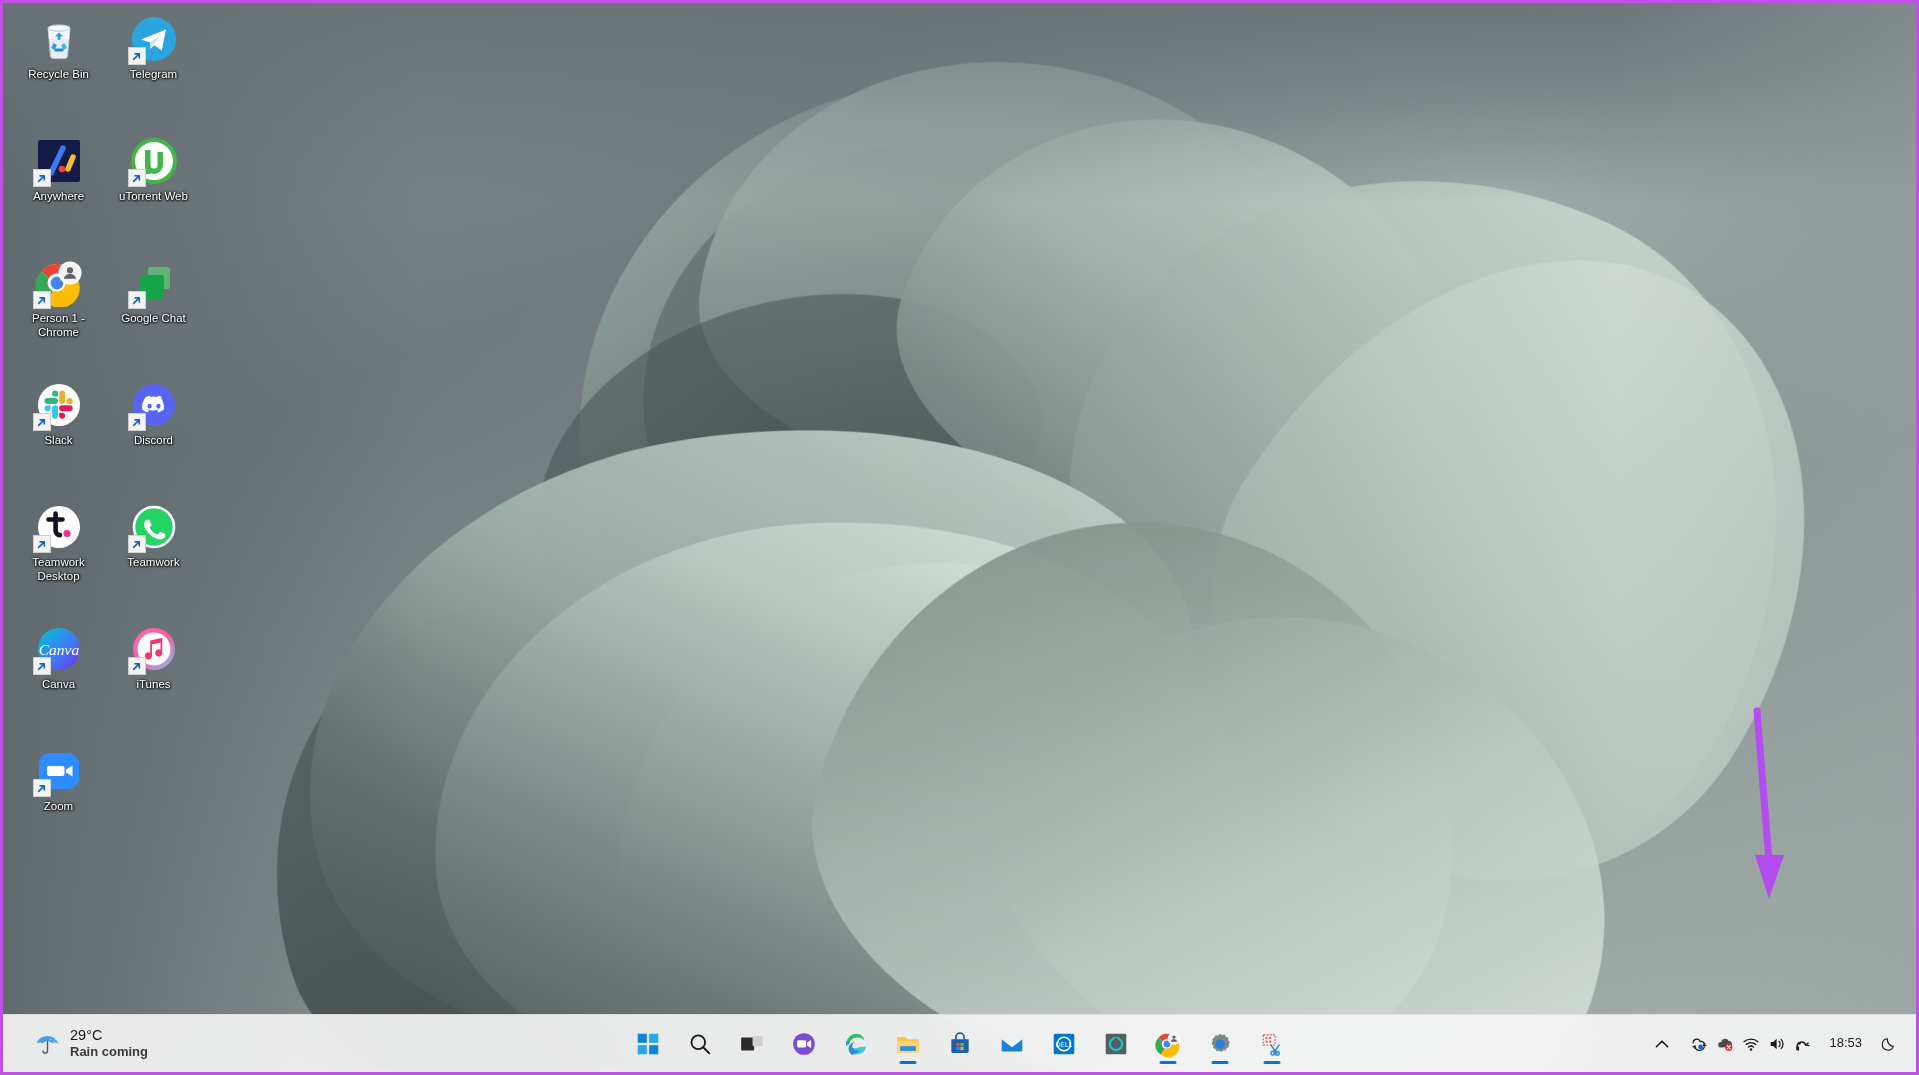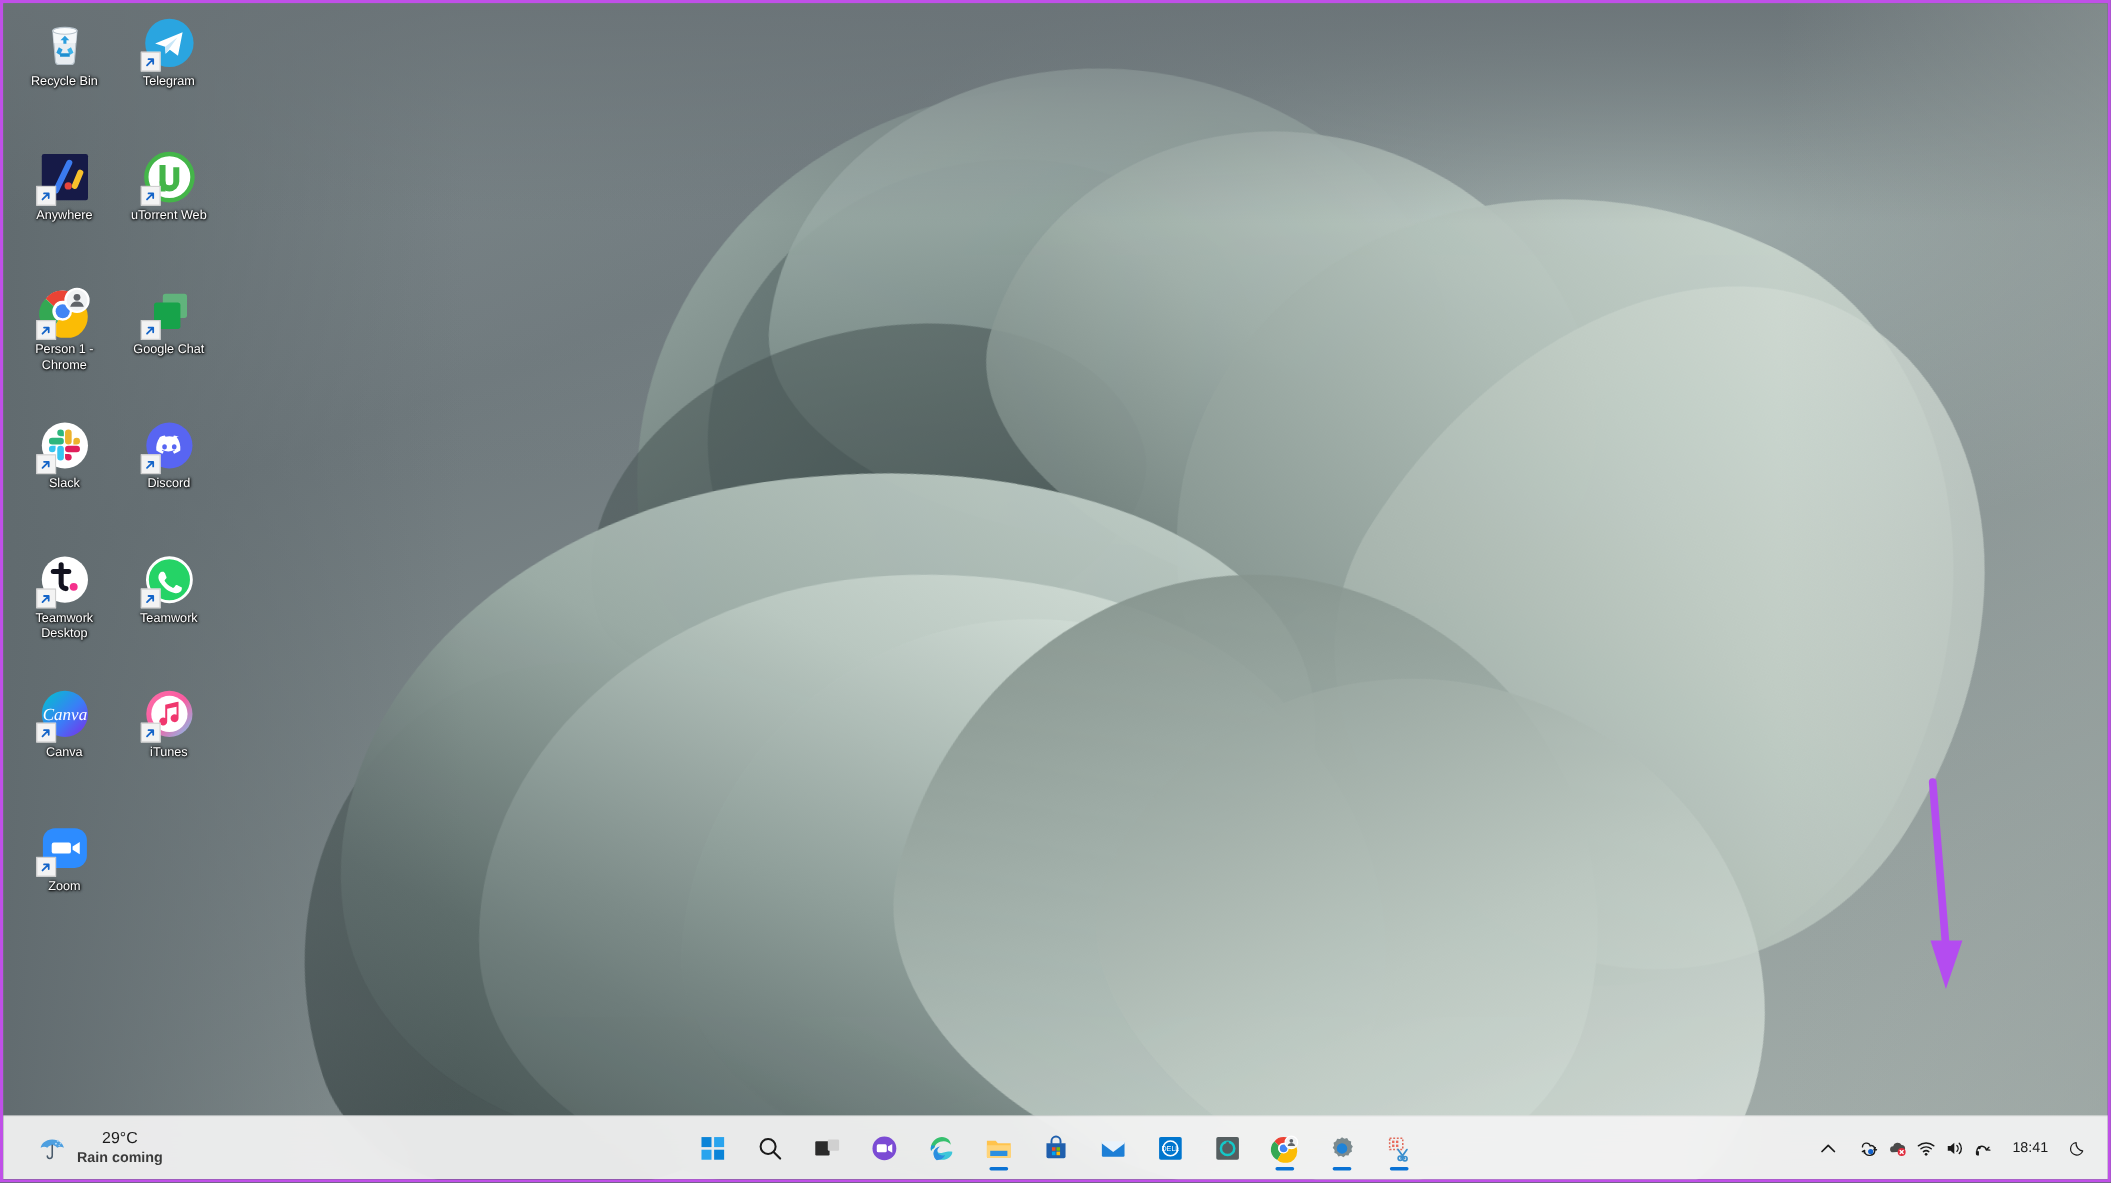--- a/index.html
+++ b/index.html
@@ -117,21 +117,21 @@
   
   #taskbar {
     position:absolute; left:0; bottom:0; width:100%; height:58px;
     background:rgba(243,243,243,.93);
     backdrop-filter:blur(24px);
     border-top:1px solid rgba(0,0,0,.06);
     display:flex; align-items:center; z-index:10;
   }
   #weather-widget {
     display:flex; align-items:center; gap:9px;
-    margin-left:22px; padding:5px 9px; border-radius:5px;text-align:center;
+    margin-left:22px; padding:5px 9px; border-radius:5px;
   }
   .weather-text { line-height:1.22; }
   .weather-temp { font-size:14.5px; color:#1a1a1a; }
   .weather-cond { font-size:13px; color:#3b3b3b;font-weight:bold; }
 
   #taskbar-center {
     position:absolute; left:50%; transform:translateX(-50%);
     display:flex; align-items:center; gap:8px;
   }
   .tb-btn {
@@ -618,21 +618,21 @@
           <div class="tray-ico" title="Audio device">
             <svg viewBox="0 0 20 20">
               <path d="M3.6 13.6 a4.9 4.9 0 0 1 9.5-2.3" fill="none" stroke="#1a1a1a" stroke-width="1.5" stroke-linecap="round"></path>
               <path d="M13.1 11.3 l2.6-2.4 M13.1 11.3 l3.5 .4" stroke="#1a1a1a" stroke-width="1.4" stroke-linecap="round"></path>
               <path d="M2.5 12.8 h3.1 v4.3 H3.9 A1.4 1.4 0 0 1 2.5 15.7 Z" fill="#1a1a1a"></path>
               <circle cx="6" cy="9.4" r="1.5" fill="#1a1a1a"></circle>
             </svg>
           </div>
         </div>
       <div id="clock">
-        <span>18:41</span>
+        <span>18:53</span>
       </div>
       <div id="dnd-btn">
         <svg width="18" height="18" viewBox="0 0 20 20">
           <path d="M14.8 12.6 A6.3 6.3 0 1 1 8.2 4.2 A7.6 7.6 0 0 0 14.8 12.6 Z" fill="none" stroke="#1a1a1a" stroke-width="1.25" stroke-linejoin="round"></path>
         </svg>
       </div>
     </div>
   </div>
 </div>
 

